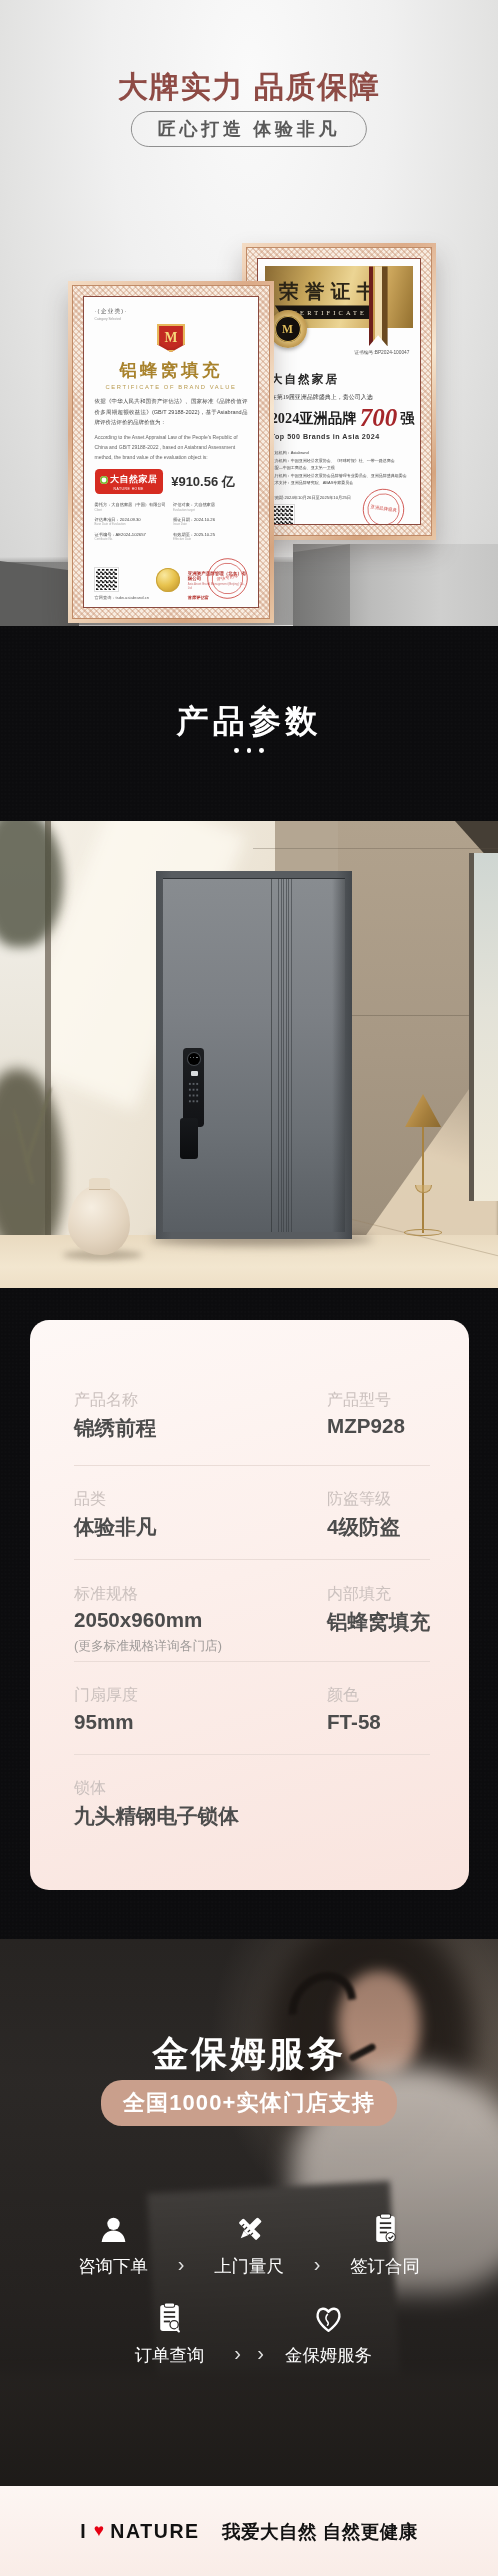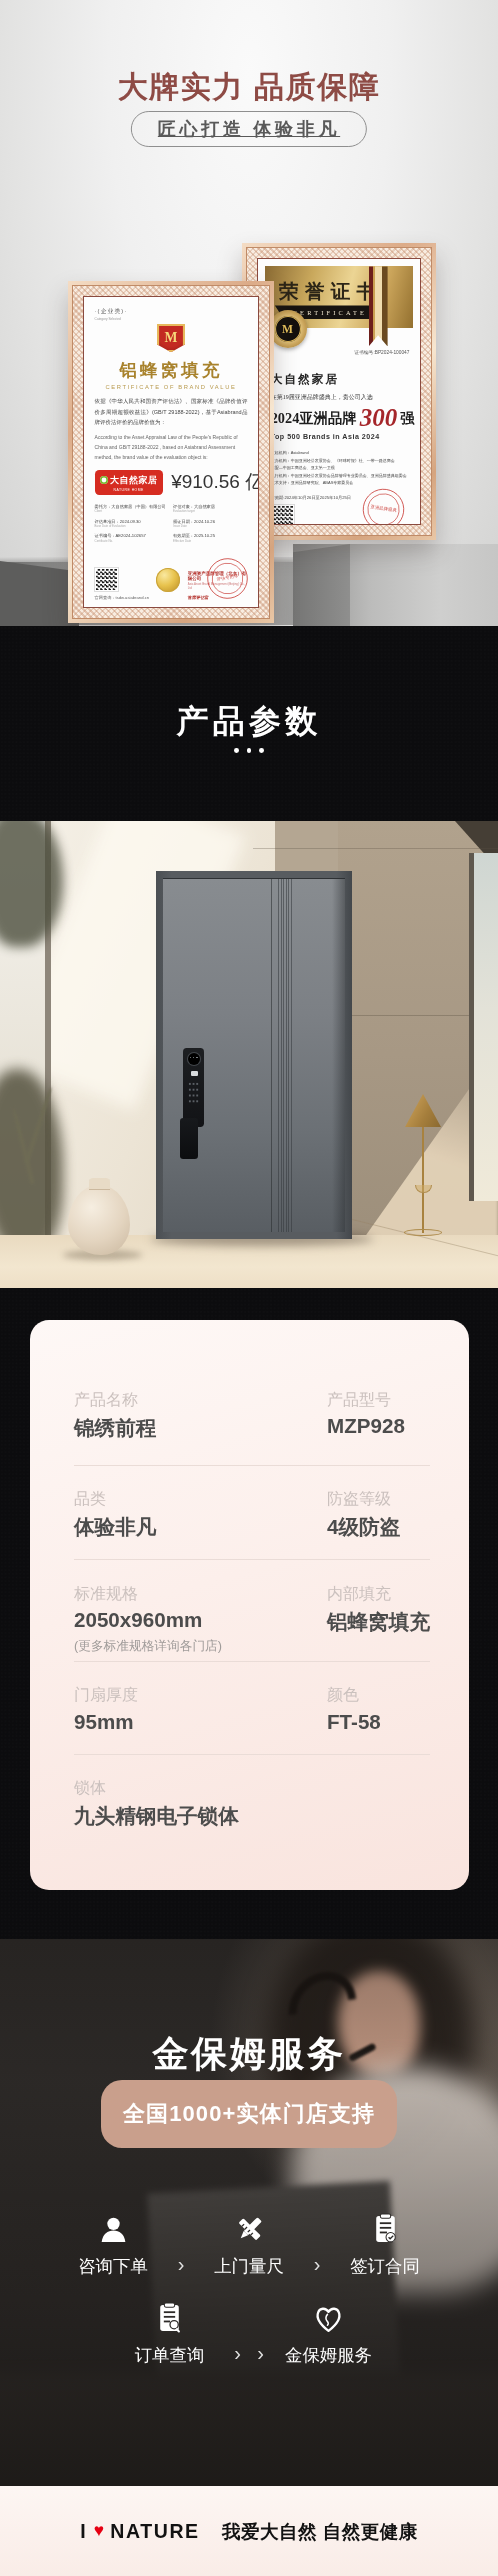--- a/index.html
+++ b/index.html
@@ -7,21 +7,21 @@
   body { font-family:"Liberation Sans", sans-serif; }
   .page { position:relative; width:498px; height:2576px; margin:0 auto; background:#fff; overflow:hidden; }
 
   
   .hero { position:absolute; left:0; top:0; width:498px; height:626px;
     background:radial-gradient(ellipse at 50% 12%, #fafafa 0%, #f0f0f0 40%, #e2e2e1 70%, #d2d2d1 100%); overflow:hidden; }
   .hero-title { position:absolute; top:67px; width:100%; text-align:center;
     font-size:30px; font-weight:700; color:#8e4b45; letter-spacing:1.6px; }
   .hero-pill { position:absolute; top:111px; left:50%; transform:translateX(-50%);
     border:1.6px solid #8f8f8f; border-radius:25px; padding:4.8px 26px;
-    font-size:18px; font-weight:700; color:#595959; letter-spacing:3.7px; white-space:nowrap;text-decoration:underline; }
+    font-size:18px; font-weight:700; color:#595959; letter-spacing:3.7px; white-space:nowrap; }
 
   
   .ped-left { position:absolute; left:0; top:557px; width:355px; height:68px;
     background:linear-gradient(90deg,#6e6e6d 0%,#9a9a99 26%,#b3b3b2 52%,#a6a6a5 74%,#8c8c8b 100%); }
   .ped-left::before { content:""; position:absolute; left:0; top:0; width:100%; height:5.3px; background:linear-gradient(180deg,#d6d6d5,#b0b0af); }
   .ped-wedge { position:absolute; left:0; top:561px; width:79px; height:65px; background:#5d5d5c;
     clip-path:polygon(0 0, 100% 16%, 100% 100%, 0 100%); }
   .ped-right { position:absolute; left:293px; top:544px; width:205px; height:82px;
     background:linear-gradient(90deg,#8a8a89 0%,#bcbcbb 38%,#cfcfce 72%,#c6c6c5 100%); }
   .ped-right::before { content:""; position:absolute; left:0; top:0; width:57px; height:100%;
@@ -44,21 +44,21 @@
     box-shadow:0 0 0 2.1px #e7b95c inset; }
   .cl-title { text-align:center; font-size:17.4px; font-weight:900; color:#a8822c; letter-spacing:3.2px; margin-top:5.3px; }
   .cl-title-en { text-align:center; font-size:5.8px; color:#b89a4e; letter-spacing:1.6px; margin-top:2.6px; }
   .cl-body { font-size:5.5px; color:#454545; line-height:1.9; margin-top:6.3px; text-align:justify; }
   .cl-body-en { font-size:5px; color:#666; line-height:2.0; margin-top:4.2px; }
   .cl-valrow { display:flex; align-items:center; gap:8.4px; margin-top:7.4px; }
   .brandbox { background:#d62c21; border-radius:4.2px; padding:3.7px 5.3px 2.6px; text-align:center; }
   .brandbox .cn { color:#fff; font-size:9px; font-weight:900; letter-spacing:0.5px; white-space:nowrap; display:flex; align-items:center; gap:2.1px; }
   .brandbox .dot { width:8px; height:8px; border-radius:50%; background:#fff; box-shadow:0 0 0 1.6px #7ab82e inset; display:inline-block; }
   .brandbox .en { color:#fff; font-size:3.4px; letter-spacing:0.5px; margin-top:1.1px; }
-  .cl-value { font-size:19px; font-weight:400; color:#333; white-space:nowrap; }
+  .cl-value { font-size:13px; font-weight:700; color:#333; white-space:nowrap; }
   .cl-fields { display:grid; grid-template-columns:1fr 1fr; gap:5.3px 4.2px; margin-top:8.4px; }
   .cl-field .f { font-size:4.2px; color:#444; }
   .cl-field .s { font-size:2.9px; color:#aaa; margin-top:0.5px; }
   .cl-bottom { position:absolute; left:10.6px; right:10.6px; bottom:7.4px; }
   .qr { width:23px; height:23px; background:repeating-conic-gradient(#1a1a1a 0% 25%, #fff 0% 50%); background-size:4.2px 4.2px; border:1.6px solid #fff; outline:0.5px solid #ddd; }
   .goldseal { width:24px; height:24px; border-radius:50%;
     background:radial-gradient(circle at 35% 30%, #f9e8a0, #e8c34e 45%, #b98a21 100%); box-shadow:0 0 0 1.1px #caa43c inset; }
   .stamp { width:45px; height:45px; border-radius:50%; border:1.6px solid rgba(197,44,38,.8); position:relative;
     display:flex; align-items:center; justify-content:center; transform:rotate(-12deg); }
   .stamp::before { content:""; position:absolute; inset:3.7px; border-radius:50%; border:0.5px solid rgba(197,44,38,.65); }
@@ -179,21 +179,21 @@
   .svc-mic { position:absolute; right:122px; top:110px; width:28.5px; height:7.4px; background:#17120f; border-radius:4.2px; transform:rotate(-28deg); filter:blur(1.1px); }
   .svc-shirt { position:absolute; right:-37px; top:127px; width:243px; height:227px; background:#d5ccc4; border-radius:46% 54% 40% 40%; filter:blur(12.7px); opacity:.92; }
   .svc-laptop { position:absolute; left:153px; top:248px; width:243px; height:227px;
     background:linear-gradient(180deg,#4d4a47 0%,#3b3835 60%,#343130 100%); transform:rotate(-3deg); filter:blur(3.2px); }
   .svc-desk { position:absolute; left:-10.6px; top:433px; width:519px; height:127px; background:#34302d; filter:blur(5.3px); }
   .svc-overlay { position:absolute; inset:0;
     background:linear-gradient(180deg, rgba(25,22,20,.30) 0%, rgba(25,22,20,.08) 26%, rgba(25,22,20,.42) 68%, rgba(18,16,14,.66) 100%); }
   .svc-title { position:absolute; top:91px; width:100%; text-align:center; font-size:36px; font-weight:900; color:#fff; letter-spacing:2.6px; }
   .svc-badge-row { position:absolute; top:141px; width:100%; display:flex; justify-content:center; }
   .svc-badge { background:#c99f8c; color:#fff; font-size:22px; font-weight:700; letter-spacing:1.1px;
-    padding:19px 22px; border-radius:21px; white-space:nowrap; }
+    padding:8px 22px; border-radius:21px; white-space:nowrap; }
   .steps { position:absolute; width:100%; display:flex; justify-content:center; align-items:flex-start; }
   .steps-1 { top:274px; } .steps-2 { top:363px; }
   .step { width:113px; display:flex; flex-direction:column; align-items:center; gap:8.4px; }
   .step svg { width:33px; height:33px; }
   .step-label { font-size:17.4px; color:#fff; white-space:nowrap; }
   .chev { width:23px; font-size:20px; color:#e2e2e2; text-align:center; padding-top:41px; line-height:1; }
 
   
   .footer { position:absolute; left:0; top:2486px; width:498px; height:90px;
     background:linear-gradient(180deg,#fdf6f3 0%,#f9ece7 100%); display:flex; align-items:center; justify-content:center; }
@@ -227,21 +227,21 @@
           <div class="vribbon"></div>
         </div>
         <div class="medal">
           <div class="medal-in">M</div>
         </div>
         <div class="cr-no">证书编号:BP2024-100047</div>
         <div class="cr-brand">大自然家居</div>
         <div class="cr-intro">在第19届亚洲品牌盛典上，贵公司入选</div>
         <div class="cr-award">
           <span class="p">2024亚洲品牌</span>
-          <span class="n">300</span>
+          <span class="n">700</span>
           <span class="s">强</span>
         </div>
         <div class="cr-award-en">Top 500 Brands in Asia 2024</div>
         <div class="cr-orgs">
           <div>发起机构：Asiabrand</div>
           <div>主办机构：中国亚洲经济发展协会、《环球时报》社、一带一路总商会</div>
           <div>东盟—中国工商总会、亚太第一卫视</div>
           <div>执行机构：中国亚洲经济发展协会品牌管理专业委员会、亚洲品牌盛典组委会</div>
           <div>技术支持：亚洲品牌研究院、ABAS专家委员会</div>
         </div>

